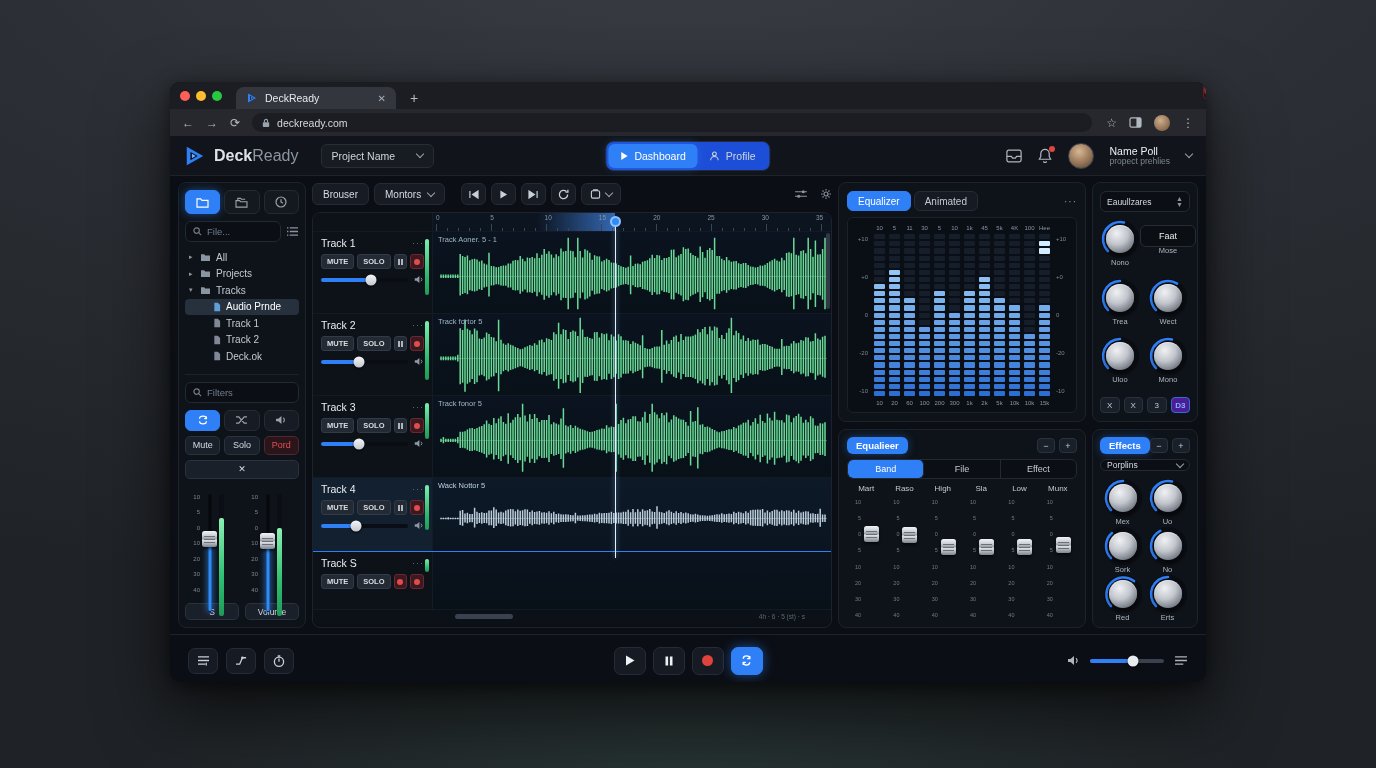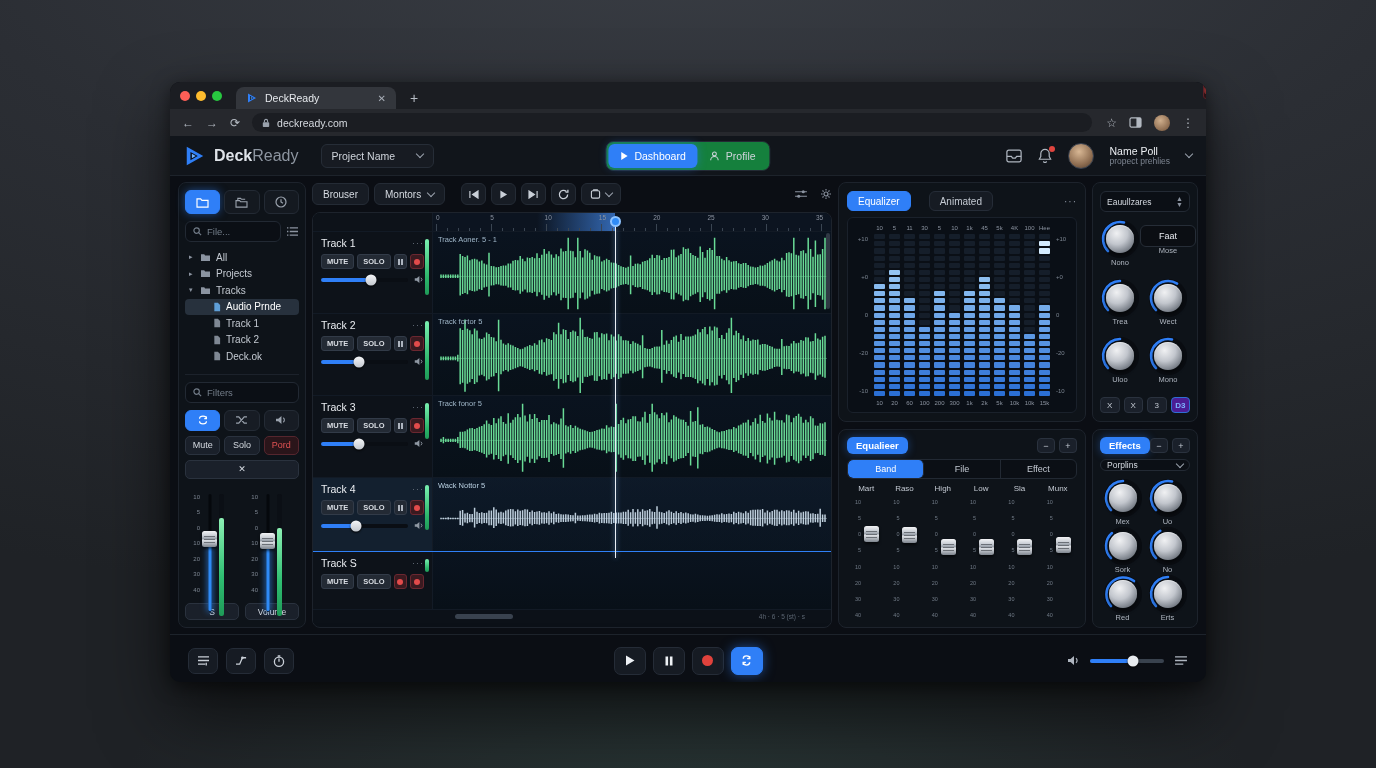--- a/index.html
+++ b/index.html
@@ -33,21 +33,21 @@
   .mini-avatar{ width:16px; height:16px; border-radius:50%;
     background:radial-gradient(circle at 40% 35%, #cfae8c, #8d6c50 70%, #5b4635); }
   
   .appheader{ height:40px; background:#11151b; border-bottom:1px solid #1d232b;
     display:flex; align-items:center; padding:0 14px; position:relative; }
   .brand{ display:flex; align-items:center; gap:8px; font-size:16px; font-weight:bold; }
   .brand .b2{ color:#8d95a0; font-weight:normal; }
   .proj-select{ margin-left:22px; height:24px; background:#171b22; border:1px solid #262d37; border-radius:6px;
     display:flex; align-items:center; gap:22px; padding:0 10px; font-size:10.5px; color:#cfd4db; }
   .centernav{ position:absolute; left:50%; transform:translateX(-50%); display:flex; 
-    background:#15803d; border:1px solid #232a34; border-radius:8px; padding:2px; }
+    background:#1d4ed8; border:1px solid #232a34; border-radius:8px; padding:2px; }
   .navbtn{ height:24px; display:flex; align-items:center; gap:6px; padding:0 12px; border-radius:6px;
     font-size:10.5px; color:#cfd4db; }
   .navbtn.active{ background:#2f7ff7; color:#fff; box-shadow:0 0 10px rgba(47,127,247,.45); }
   .hdr-right{ margin-left:auto; display:flex; align-items:center; gap:16px; }
   .bellwrap{ position:relative; }
   .reddot{ position:absolute; top:-2px; right:-3px; width:6px; height:6px; border-radius:50%; background:#e0453f; }
   .avatar{ width:26px; height:26px; border-radius:50%;
     background:radial-gradient(circle at 42% 32%, #d8b794, #8d6c50 62%, #4a3a2c); border:1px solid #3a4250; }
   .userblock{ line-height:1.15; }
   .uname{ font-size:10.5px; color:#eceff3; }
@@ -144,21 +144,21 @@
   .phandle{ position:absolute; top:3px; width:11px; height:11px; border-radius:50%;
     background:#2f8bf7; border:2px solid #8ec3ff; z-index:6; }
   .playhead{ position:absolute; width:1px; background:#e9eef4; box-shadow:0 0 5px rgba(140,190,255,.9); z-index:5; }
   .scrollrow{ height:13px; display:flex; align-items:center; background:#0c1118; position:relative; }
   .hthumb{ position:absolute; left:142px; width:58px; height:5px; border-radius:3px; background:#39424e; }
   .wstatus{ position:absolute; right:26px; font-size:6.5px; color:#5d6773; }
   .vscroll{ position:absolute; right:1px; top:20px; width:4px; height:76px; background:#39424e; border-radius:2px; z-index:7; opacity:.8; }
   
   .toprow{ display:flex; gap:6px; height:240px; }
   .eqpanel{ flex:1; padding:8px; display:flex; flex-direction:column; }
-  .eqtabs{ display:flex; gap:18px; align-items:center; margin-bottom:6px; }
+  .eqtabs{ display:flex; gap:3px; align-items:center; margin-bottom:6px; }
   .eqtab{ height:20px; padding:0 10px; border-radius:6px; font-size:10px; display:flex; align-items:center;
     background:#161b23; border:1px solid #252c37; color:#c3c9d2; }
   .eqtab.active{ background:#2f7ff7; border-color:#2f7ff7; color:#fff; }
   .eqmenu{ margin-left:auto; color:#8b93a0; font-size:10px; letter-spacing:1px; }
   .eqdisplay{ flex:1; background:#0a0f16; border:1px solid #1a212b; border-radius:6px;
     padding:4px 6px; display:flex; gap:4px; }
   .eqside{ display:flex; flex-direction:column; justify-content:space-between; font-size:6px;
     color:#7c8591; padding:14px 0 14px 0; width:14px; }
   .eqcenter{ flex:1; display:flex; flex-direction:column; }
   .eqlabels{ display:grid; grid-template-columns:repeat(12,1fr); font-size:6px; color:#8b93a0;
@@ -1295,41 +1295,41 @@
                     <span>40</span>
                   </div>
                   <div class="btrack" style="height: 112px;">
                     <div class="stem"></div>
                     <div class="glow" style="top: 57px;"></div>
                     <div class="fcap" style="top: 42px; left: 1px;"></div>
                   </div>
                 </div>
               </div>
               <div class="bcol">
-                <div class="blabel">Low</div>
+                <div class="blabel">Sla</div>
                 <div class="bbody">
                   <div class="bscale">
                     <span>10</span>
                     <span>5</span>
                     <span>0</span>
                     <span>5</span>
                     <span>10</span>
                     <span>20</span>
                     <span>30</span>
                     <span>40</span>
                   </div>
                   <div class="btrack" style="height: 112px;">
                     <div class="stem"></div>
                     <div class="glow" style="top: 57px;"></div>
                     <div class="fcap" style="top: 42px; left: 1px;"></div>
                   </div>
                 </div>
               </div>
               <div class="bcol">
-                <div class="blabel">Sla</div>
+                <div class="blabel">Low</div>
                 <div class="bbody">
                   <div class="bscale">
                     <span>10</span>
                     <span>5</span>
                     <span>0</span>
                     <span>5</span>
                     <span>10</span>
                     <span>20</span>
                     <span>30</span>
                     <span>40</span>

